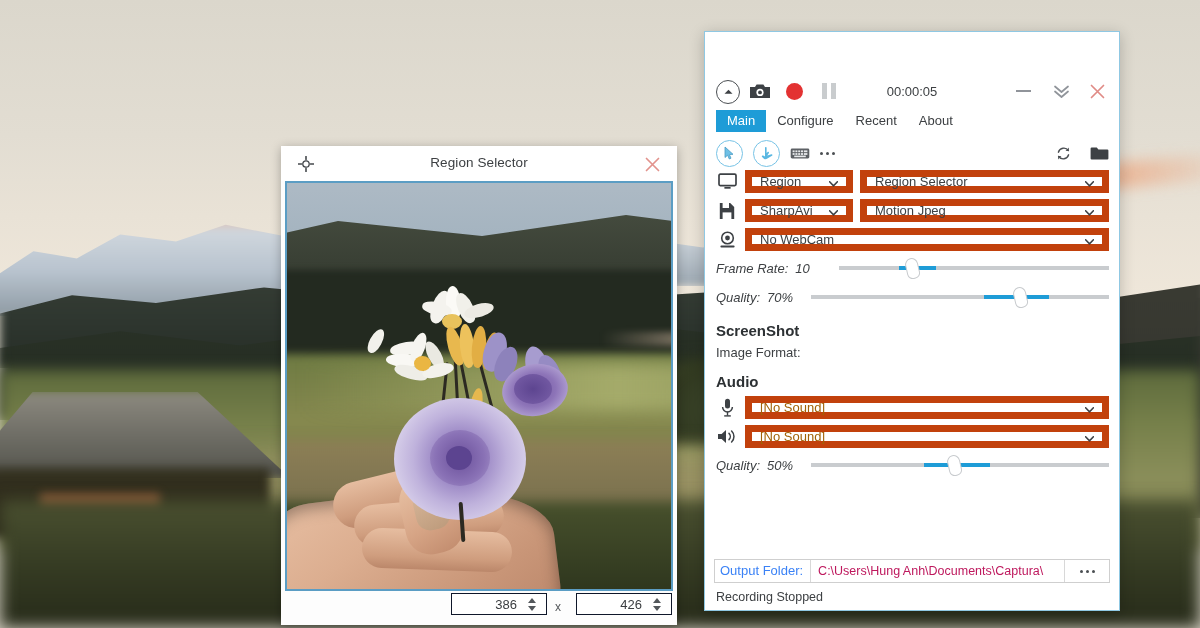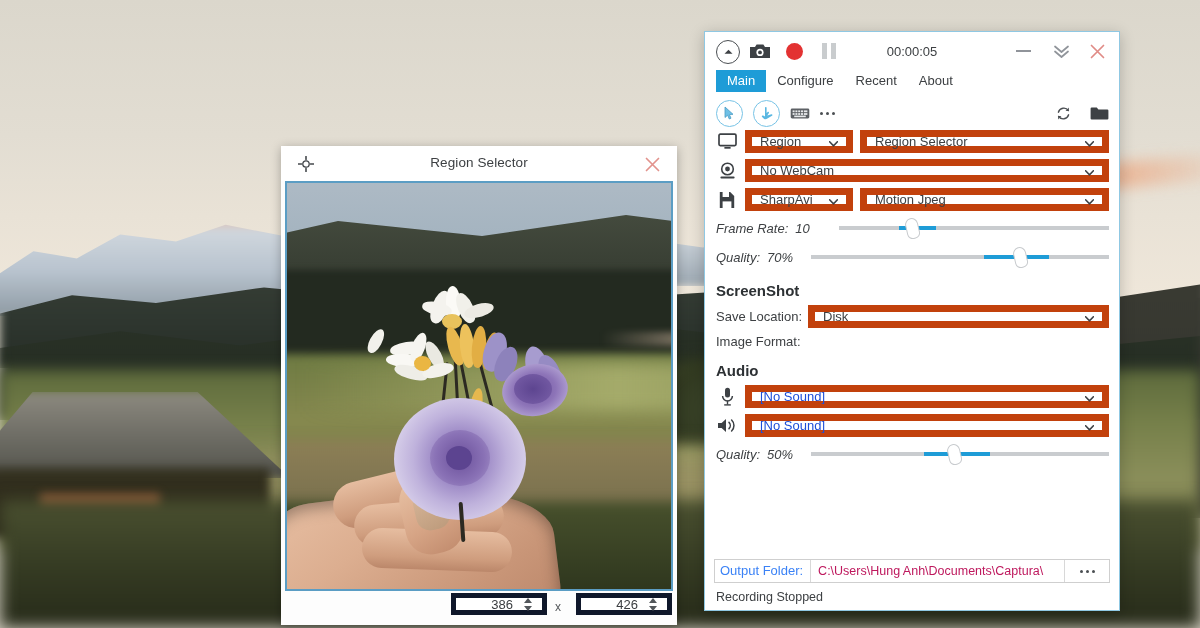--- a/index.html
+++ b/index.html
@@ -111,38 +111,38 @@
      border-radius:30px 30px 26px 26px;transform:rotate(-13deg);}
   .nail{position:absolute;left:412px;top:482px;width:34px;height:46px;
      background:linear-gradient(160deg,#d9b99c 0%,#b99a7b 100%);
      border-radius:17px 17px 14px 14px;transform:rotate(-13deg);opacity:.85;}
 
   .stem{position:absolute;background:#2c2a22;border-radius:2px;}
   .pet{position:absolute;border-radius:50% 50% 46% 46%;}
 
   
   #size-bar{position:absolute;left:0;bottom:0;width:396px;height:34px;}
-  .spin{position:absolute;top:2px;height:22px;border:5px solid #0f172a;background:#fff;
+  .spin{position:absolute;top:2px;height:22px;border:1px solid #0f172a;background:#fff;
         box-sizing:border-box;display:flex;align-items:center;}
   .spin .val{flex:1;text-align:right;padding-right:6px;font-size:13px;color:#3a3d40;}
   .spin .arrows{width:18px;display:flex;flex-direction:column;align-items:center;
         justify-content:center;gap:3px;padding-right:5px;}
   .tri-up{width:0;height:0;border-left:4px solid transparent;border-right:4px solid transparent;
         border-bottom:5px solid #53575b;}
   .tri-dn{width:0;height:0;border-left:4px solid transparent;border-right:4px solid transparent;
         border-top:5px solid #53575b;}
   #sp-w{left:170px;width:96px;}
   #sp-h{left:295px;width:96px;}
   #size-x{position:absolute;left:274px;top:9px;font-size:12px;color:#55585b;}
 
   
   #captura{position:absolute;left:704px;top:31px;width:416px;height:580px;
      background:#ffffff;border:1px solid #8fc8e3;box-sizing:border-box;
      box-shadow:0 3px 14px rgba(0,0,0,.22);}
-  #titlebar{height:38px;position:relative;}
+  #titlebar{height:38px;position:relative;margin-top:40px;}
   .tb-ico{position:absolute;top:8px;cursor:pointer;}
   #tb-up{left:11px;width:22px;height:22px;border:1.6px solid #4b4f53;border-radius:50%;
      display:flex;align-items:center;justify-content:center;}
   #tb-cam{left:43px;width:24px;height:22px;display:flex;align-items:center;justify-content:center;}
   #tb-rec{left:78px;width:22px;height:22px;display:flex;align-items:center;justify-content:center;}
   #tb-rec .dot{width:17px;height:17px;border-radius:50%;background:#e33232;}
   #tb-pause{left:113px;width:22px;height:22px;display:flex;align-items:center;
      justify-content:center;gap:4px;}
   #tb-pause i{display:block;width:5px;height:16px;background:#c9ccce;}
   #timer{position:absolute;left:0;right:0;top:12px;text-align:center;font-size:13px;color:#3d4043;}
@@ -162,21 +162,21 @@
   #tb2-right{position:absolute;right:10px;top:0;height:34px;display:flex;align-items:center;gap:18px;}
 
   .sec-title{font-size:15px;font-weight:bold;color:#2d3134;padding:7px 0 6px 11px;}
   .row{display:flex;align-items:center;padding:0 10px 0 11px;margin-bottom:6px;gap:7px;}
   .gico{width:22px;height:22px;display:flex;align-items:center;justify-content:center;flex:0 0 22px;}
   .combo{height:23px;border:7px solid #c2410c;background:#fff;box-sizing:border-box;
          display:flex;align-items:center;position:relative;cursor:pointer;}
   .combo span.txt{font-size:13px;color:#3d4043;padding-left:8px;
          white-space:nowrap;overflow:hidden;text-overflow:ellipsis;}
   .combo .cv{position:absolute;right:8px;top:50%;transform:translateY(-50%);}
-  .combo.ph span.txt{color:#1d4ed8;}
+  .combo.ph span.txt{color:#a16207;}
   .c-small{width:108px;flex:0 0 108px;}
   .c-grow{flex:1;}
 
   .sliderrow{display:flex;align-items:center;padding:0 10px 0 11px;margin-bottom:7px;font-style:italic;}
   .sl-label{font-size:13px;color:#3d4043;white-space:nowrap;}
   .sl-val{font-size:13px;color:#3d4043;margin-left:7px;min-width:34px;}
   .track{position:relative;flex:1;height:22px;margin-left:10px;cursor:pointer;}
   .track .bar{position:absolute;left:0;right:0;top:9px;height:4px;background:#c9cccf;}
   .track .fill{position:absolute;top:9px;height:4px;background:#1e9cd7;}
   .track .thumb{position:absolute;top:1px;width:13px;height:21px;background:#fff;
@@ -446,54 +446,54 @@
       <span class="cv">
         <svg width="9" height="6" viewBox="0 0 9 6">
             <path d="M0.6 0.8 L4.5 4.8 L8.4 0.8" fill="none" stroke="#3d4145" stroke-width="1.6" stroke-linecap="round"></path>
           </svg>
       </span>
     </div>
   </div>
 
   <div class="row">
     <div class="gico">
+      <svg width="16" height="18" viewBox="0 0 16 18">
+        <path d="M0.8 1 H11.2 L15.2 5 V17 H0.8 Z" fill="#3d4145"></path>
+        <rect x="3.6" y="1" width="6.4" height="5" fill="#ffffff"></rect>
+        <rect x="3.6" y="10.4" width="8.8" height="6.6" fill="#ffffff"></rect>
+      </svg>
+    </div>
+    <div class="combo c-small">
+      <span class="txt">SharpAvi</span>
+      <span class="cv">
+        <svg width="9" height="6" viewBox="0 0 9 6">
+            <path d="M0.6 0.8 L4.5 4.8 L8.4 0.8" fill="none" stroke="#3d4145" stroke-width="1.6" stroke-linecap="round"></path>
+          </svg>
+      </span>
+    </div>
+    <div class="combo c-grow">
+      <span class="txt">Motion Jpeg</span>
+      <span class="cv">
+        <svg width="9" height="6" viewBox="0 0 9 6">
+            <path d="M0.6 0.8 L4.5 4.8 L8.4 0.8" fill="none" stroke="#3d4145" stroke-width="1.6" stroke-linecap="round"></path>
+          </svg>
+      </span>
+    </div>
+  </div>
+
+  <div class="row">
+    <div class="gico">
       <svg width="19" height="18" viewBox="0 0 19 18">
         <circle cx="9.5" cy="7" r="5.8" fill="none" stroke="#3d4145" stroke-width="1.6"></circle>
         <circle cx="9.5" cy="7" r="2.4" fill="#3d4145"></circle>
         <rect x="2.4" y="14.4" width="14.2" height="2.1" rx="1" fill="#3d4145"></rect>
       </svg>
     </div>
     <div class="combo c-grow">
       <span class="txt">No WebCam</span>
-      <span class="cv">
-        <svg width="9" height="6" viewBox="0 0 9 6">
-            <path d="M0.6 0.8 L4.5 4.8 L8.4 0.8" fill="none" stroke="#3d4145" stroke-width="1.6" stroke-linecap="round"></path>
-          </svg>
-      </span>
-    </div>
-  </div>
-
-  <div class="row">
-    <div class="gico">
-      <svg width="16" height="18" viewBox="0 0 16 18">
-        <path d="M0.8 1 H11.2 L15.2 5 V17 H0.8 Z" fill="#3d4145"></path>
-        <rect x="3.6" y="1" width="6.4" height="5" fill="#ffffff"></rect>
-        <rect x="3.6" y="10.4" width="8.8" height="6.6" fill="#ffffff"></rect>
-      </svg>
-    </div>
-    <div class="combo c-small">
-      <span class="txt">SharpAvi</span>
-      <span class="cv">
-        <svg width="9" height="6" viewBox="0 0 9 6">
-            <path d="M0.6 0.8 L4.5 4.8 L8.4 0.8" fill="none" stroke="#3d4145" stroke-width="1.6" stroke-linecap="round"></path>
-          </svg>
-      </span>
-    </div>
-    <div class="combo c-grow">
-      <span class="txt">Motion Jpeg</span>
       <span class="cv">
         <svg width="9" height="6" viewBox="0 0 9 6">
             <path d="M0.6 0.8 L4.5 4.8 L8.4 0.8" fill="none" stroke="#3d4145" stroke-width="1.6" stroke-linecap="round"></path>
           </svg>
       </span>
     </div>
   </div>
 
   <div class="sliderrow">
     <span class="sl-label">Frame Rate:</span>
@@ -510,31 +510,20 @@
     <span class="sl-val">70%</span>
     <div class="track">
       <div class="bar"></div>
       <div class="fill" style="left:58%;width:22%"></div>
       <div class="thumb" style="left:calc(70% - 6px)"></div>
     </div>
   </div>
 
   <div class="sec-title">ScreenShot</div>
 
-  <div class="lrow">
-    <span class="lb">Save Location:</span>
-    <div class="combo c-grow">
-      <span class="txt">Disk</span>
-      <span class="cv">
-        <svg width="9" height="6" viewBox="0 0 9 6">
-            <path d="M0.6 0.8 L4.5 4.8 L8.4 0.8" fill="none" stroke="#3d4145" stroke-width="1.6" stroke-linecap="round"></path>
-          </svg>
-      </span>
-    </div>
-  </div>
 
   <div class="lrow">
     <span class="lb">Image Format:</span>
   </div>
 
   <div class="sec-title">Audio</div>
 
   <div class="row">
     <div class="gico">
       <svg width="13" height="19" viewBox="0 0 13 19">

